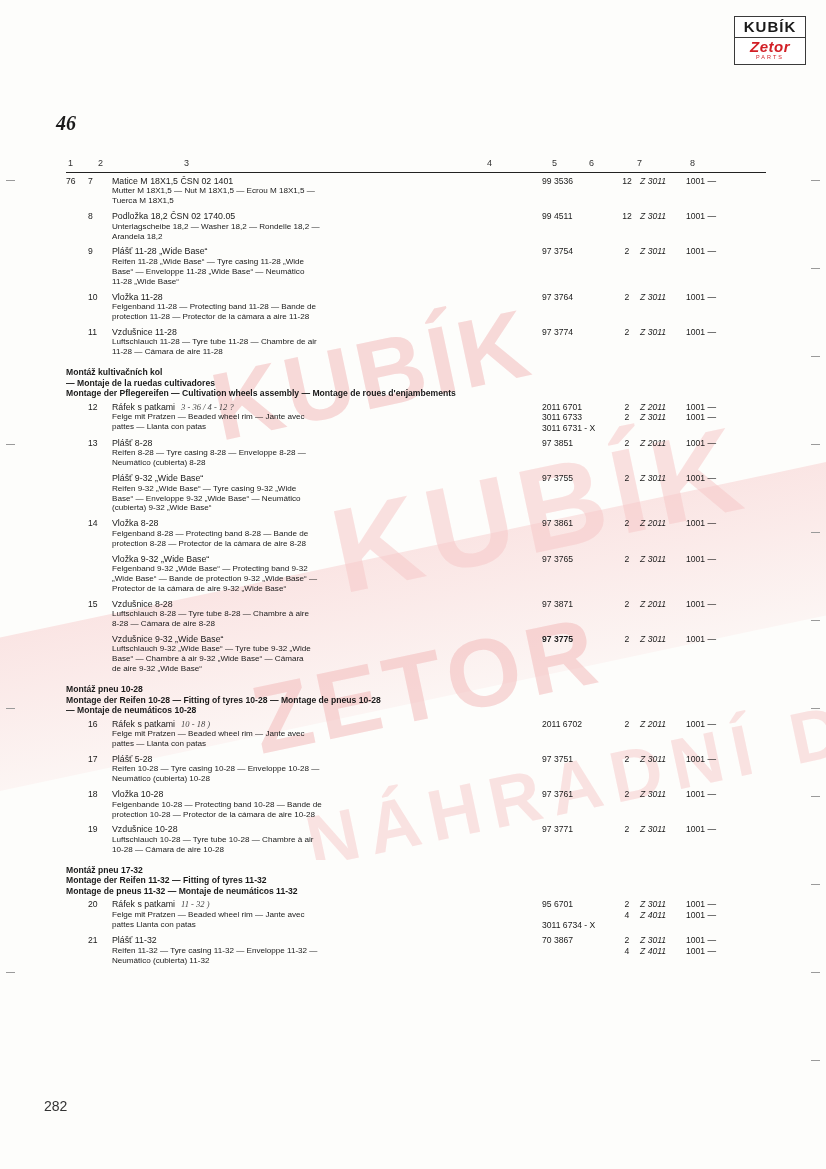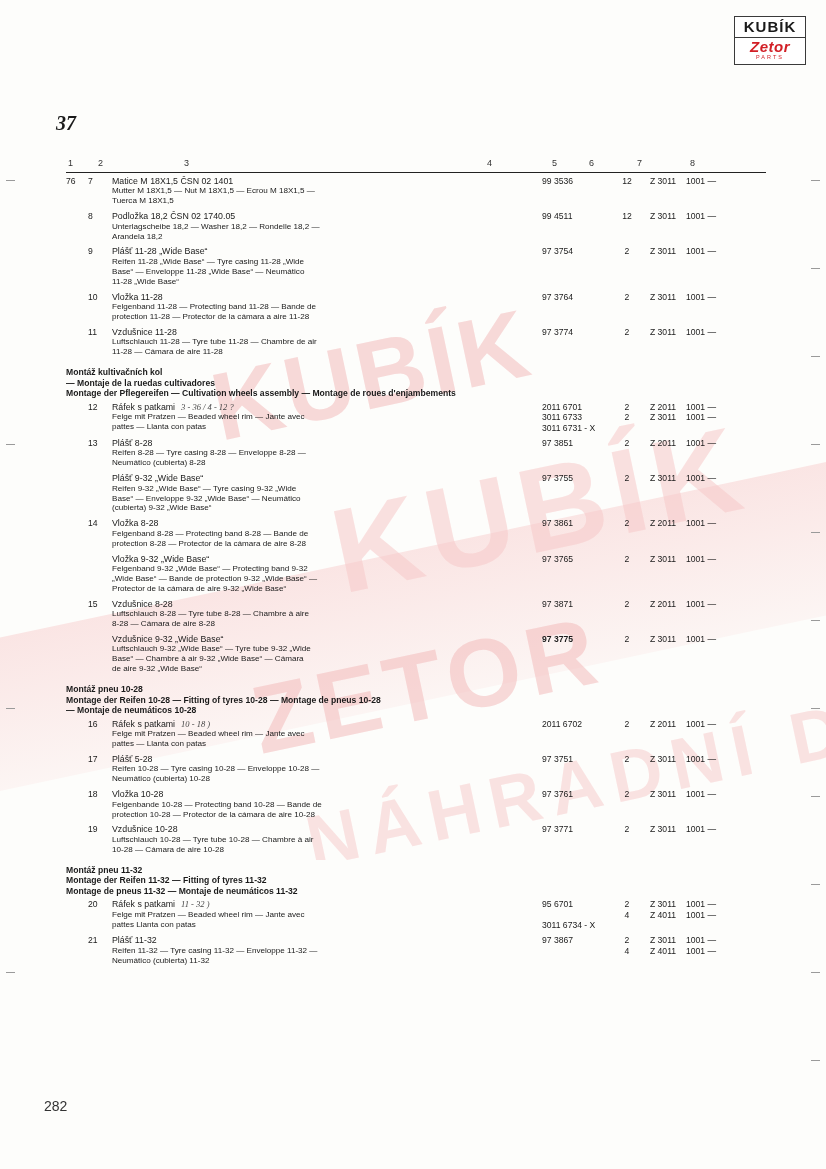--- a/index.html
+++ b/index.html
@@ -95,21 +95,21 @@
   }
   .row{
     display:flex;
     align-items:flex-start;
   }
   .c-left{width:22px;flex:0 0 22px;text-align:left;padding-top:0px;}
   .c-pos{width:24px;flex:0 0 24px;text-align:left;}
   .c-desc{flex:1 1 auto;padding-right:6px;}
   .c-num{width:72px;flex:0 0 72px;text-align:left;}
   .c-qty{width:26px;flex:0 0 26px;text-align:center;}
-  .c-code{width:46px;flex:0 0 46px;text-align:center;}
+  .c-code{width:46px;flex:0 0 46px;text-align:left;font-style:italic;}
   .c-from{width:52px;flex:0 0 52px;text-align:left;}
   .c-to{width:34px;flex:0 0 34px;text-align:left;}
   .d0{font-size:8.8px;}
   .d1{font-size:8.1px;line-height:9.9px;}
   .grp{
     font-size:8.6px;line-height:10.6px;font-weight:bold;
     padding-top:5px;
   }
   .grp .l1{font-weight:bold;}
   .sp{height:5px;}
@@ -141,21 +141,21 @@
   </div>
 
   <div class="logo">
     <div class="logo-top">KUBÍK</div>
     <div class="logo-bot">
       <div class="logo-zetor">Zetor</div>
       <div class="logo-sub">PARTS</div>
     </div>
   </div>
 
-  <div class="folio-top">37</div>
+  <div class="folio-top">46</div>
   <div class="folio-bottom">282</div>
 
   <div class="colhead">
     <span style="left:68px">1</span>
     <span style="left:98px">2</span>
     <span style="left:184px">3</span>
     <span style="left:487px">4</span>
     <span style="left:552px">5</span>
     <span style="left:589px">6</span>
     <span style="left:637px">7</span>
@@ -547,21 +547,21 @@
         <div class="c-code">
           <div style="min-height: 10px;">Z 3011</div>
         </div>
         <div class="c-from">
           <div style="min-height: 10px;">1001 —</div>
         </div>
         <div class="c-to"></div>
       </div>
       <div class="sp"></div>
       <div class="grp">
-        <div class="l1">Montáž pneu 11-32</div>
+        <div class="l1">Montáž pneu 17-32</div>
         <div>Montage der Reifen 11-32 — Fitting of tyres 11-32</div>
         <div>Montage de pneus 11-32 — Montaje de neumáticos 11-32</div>
       </div>
       <div class="sp2"></div>
       <div class="row">
         <div class="c-left"></div>
         <div class="c-pos">20</div>
         <div class="c-desc">
           <div class="d0">Ráfek s patkami<span class="hand">11 - 32 )</span></div>
           <div class="d1">Felge mit Pratzen — Beaded wheel rim — Jante avec</div>
@@ -589,21 +589,21 @@
       <div class="sp"></div>
       <div class="row">
         <div class="c-left"></div>
         <div class="c-pos">21</div>
         <div class="c-desc">
           <div class="d0">Plášť 11-32</div>
           <div class="d1">Reifen 11-32 — Tyre casing 11-32 — Enveloppe 11-32 —</div>
           <div class="d1">Neumático (cubierta) 11-32</div>
         </div>
         <div class="c-num">
-          <div style="min-height: 10px;">97 3867</div>
+          <div style="min-height: 10px;">70 3867</div>
         </div>
         <div class="c-qty">
           <div style="min-height: 10px;">2</div>
           <div style="min-height: 10px;">4</div>
         </div>
         <div class="c-code">
           <div style="min-height: 10px;">Z 3011</div>
           <div style="min-height: 10px;">Z 4011</div>
         </div>
         <div class="c-from">

